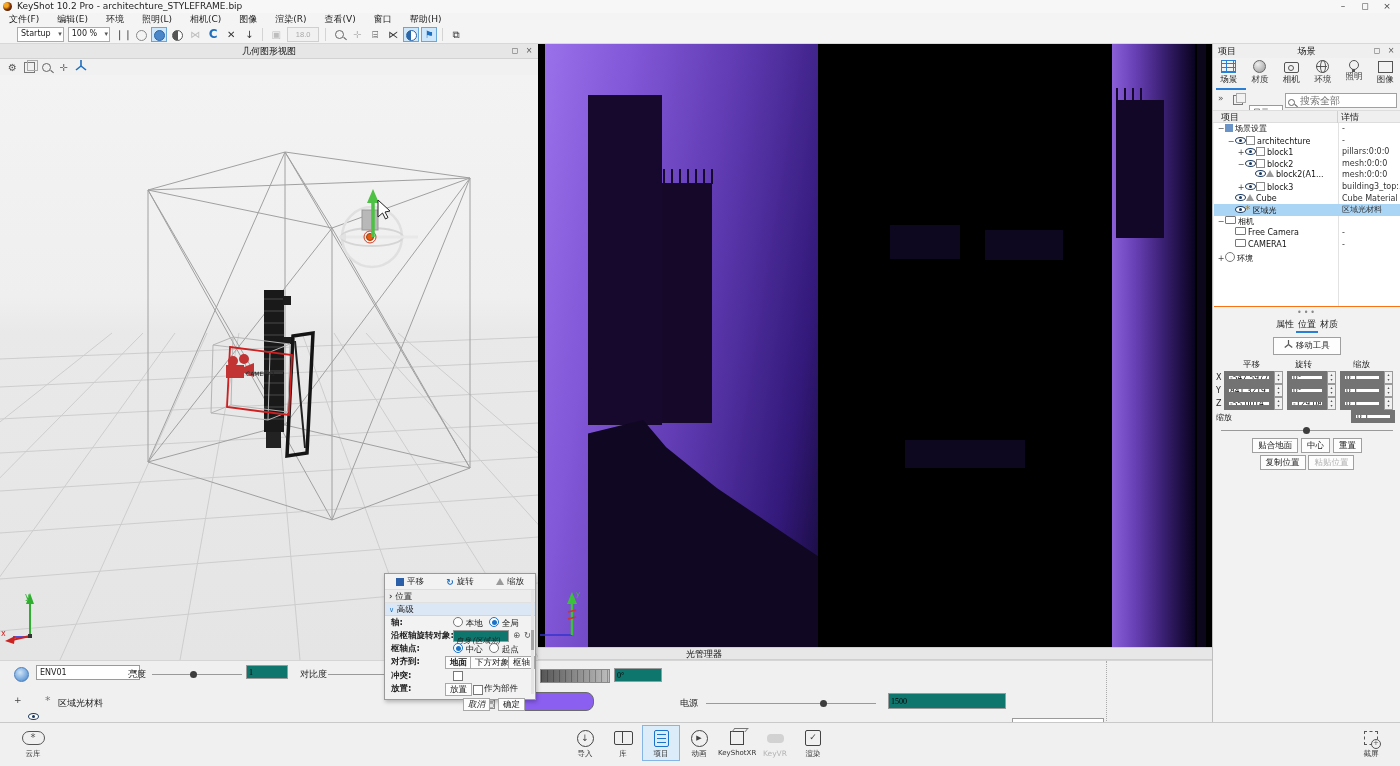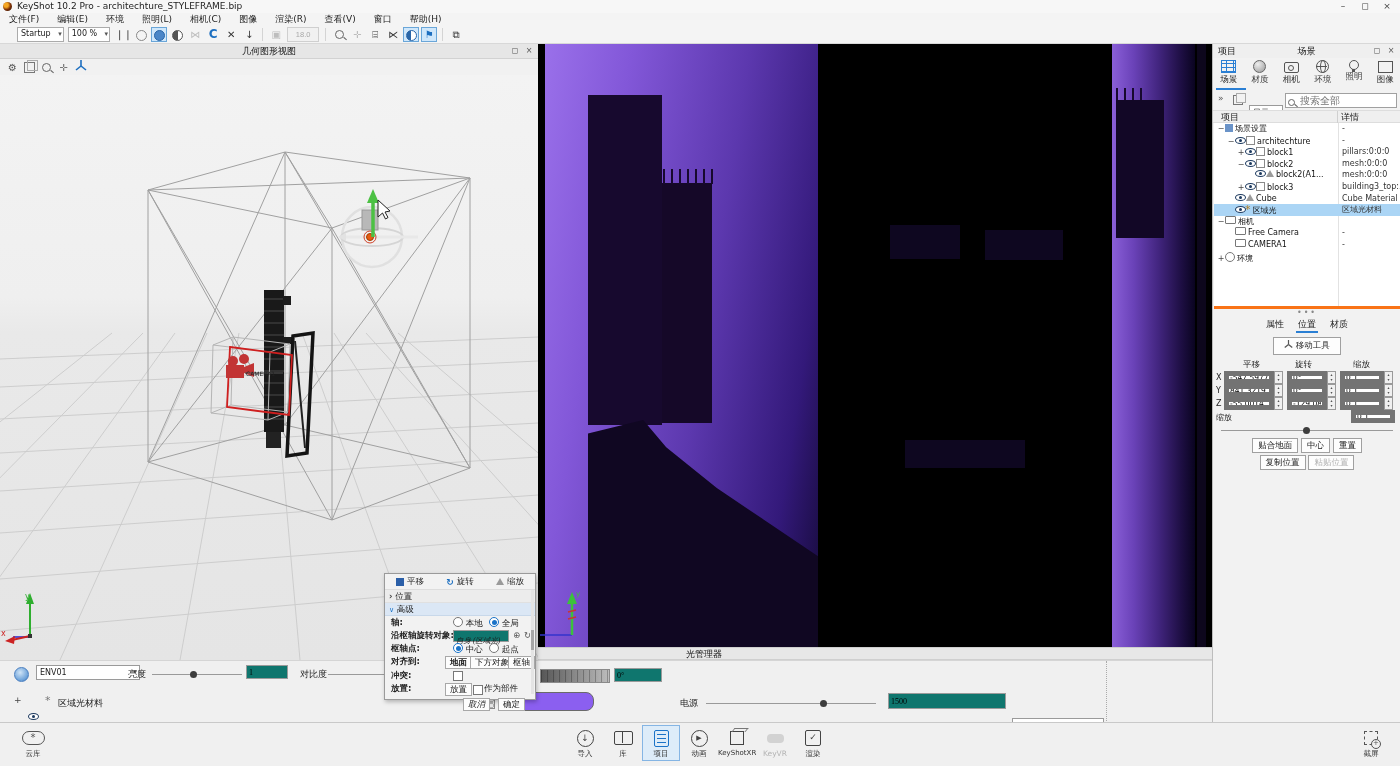--- a/index.html
+++ b/index.html
@@ -126,36 +126,36 @@
   .ic-bulb{width:8px;height:8px;margin:0 auto;border:1px solid #555;border-radius:50%;position:relative;}
   .ic-bulb::after{content:"";position:absolute;left:2px;top:8px;width:3px;height:3px;background:#555;}
   .ic-img{width:13px;height:10px;margin:1px auto 0;border:1px solid #555;}
   .srch-row{position:absolute;left:0;top:48px;width:188px;height:16px;}
   .i-chev::before{content:"»";color:#555;}
   .layers{display:inline-block;width:8px;height:8px;border:1px solid #777;position:relative;}
   .layers::after{content:"";position:absolute;left:2px;top:-3px;width:8px;height:8px;border:1px solid #aaa;background:#f2f2f2;}
   .search-box{position:absolute;left:72px;top:1px;width:110px;height:13px;background:#fff;border:1px solid #a0a0a0;}
   .search-box input{position:absolute;left:12px;top:0;width:94px;height:11px;border:none;outline:none;font-size:10px;color:#444;background:transparent;font-family:"DejaVu Sans",sans-serif;}
   .tree-head{position:absolute;left:0;top:66px;width:188px;height:13px;background:#efefef;border-top:1px solid #ddd;border-bottom:1px solid #ddd;box-sizing:border-box;}
-  .tree-box{position:absolute;left:1px;top:79px;width:186px;height:183px;background:#fff;border-bottom:3px solid #f97316;}
+  .tree-box{position:absolute;left:1px;top:79px;width:186px;height:183px;background:#fff;border-bottom:1px solid #f97316;}
   .tcol-div{position:absolute;left:124px;top:0;width:1px;height:100%;background:#e2e2e2;}
   .trow{position:relative;height:11.6px;line-height:11.6px;font-size:8px;white-space:nowrap;}
   .trow.selrow{background:#abd5f5;}
   .texp{display:inline-block;width:8px;text-align:center;color:#444;}
   .tlabel{color:#111;margin-left:2px;}
   .tdetail{position:absolute;left:128px;top:0;color:#333;}
   .lvl0{padding-left:3px;} .lvl1{padding-left:13px;} .lvl2{padding-left:23px;} .lvl3{padding-left:33px;}
   .cubeic{display:inline-block;width:7px;height:7px;border:1px solid #8a8a8a;position:relative;top:1px;margin-left:1px;}
   .triic{display:inline-block;width:0;height:0;border-left:4px solid transparent;border-right:4px solid transparent;border-bottom:7px solid #9a9a9a;margin-left:1px;}
   .grpic{display:inline-block;width:8px;height:8px;background:#6a93c8;position:relative;top:1px;}
   .camic{display:inline-block;width:9px;height:6px;border:1px solid #777;border-radius:1px;position:relative;top:0;}
   .globeic{display:inline-block;width:8px;height:8px;border:1px solid #777;border-radius:50%;position:relative;top:1px;}
   .sunic::before{content:"*";font-size:11px;color:#b07a20;}
   .i-dots{position:absolute;left:0;top:264px;width:188px;text-align:center;color:#888;letter-spacing:2px;font-size:8px;}
-  .ptabs{position:absolute;left:0;top:274px;width:188px;height:15px;display:flex;justify-content:center;gap:10px;}
+  .ptabs{position:absolute;left:0;top:274px;width:188px;height:15px;display:flex;justify-content:center;}
   .ptab{line-height:13px;font-size:9px;color:#222;padding:0 2px;}
   .ptab.active{border-bottom:2px solid #2a7fd4;}
   .movebtn{position:absolute;left:60px;top:293px;width:66px;height:16px;border:1px solid #a0a0a0;background:#fdfdfd;
            text-align:center;line-height:15px;font-size:8.5px;}
   .th{position:absolute;font-size:8.5px;color:#222;}
   .tf{position:absolute;height:13px;font-size:7.5px;}
   .tf input{width:100%;height:13px;border:5px solid #737373;font-size:7.5px;padding:0 1px;box-sizing:border-box;background:#fff;font-family:"DejaVu Sans",sans-serif;}
   .spin{position:absolute;width:9px;height:13px;border:1px solid #9a9a9a;background:#f0f0f0;box-sizing:border-box;font-size:4px;line-height:5px;text-align:center;color:#555;}
   .axlbl{position:absolute;font-size:8px;color:#222;}
   .pbtn{border:1px solid #a0a0a0;background:#fdfdfd;font-size:8.5px;line-height:13px;padding:0 5px;display:inline-block;}

